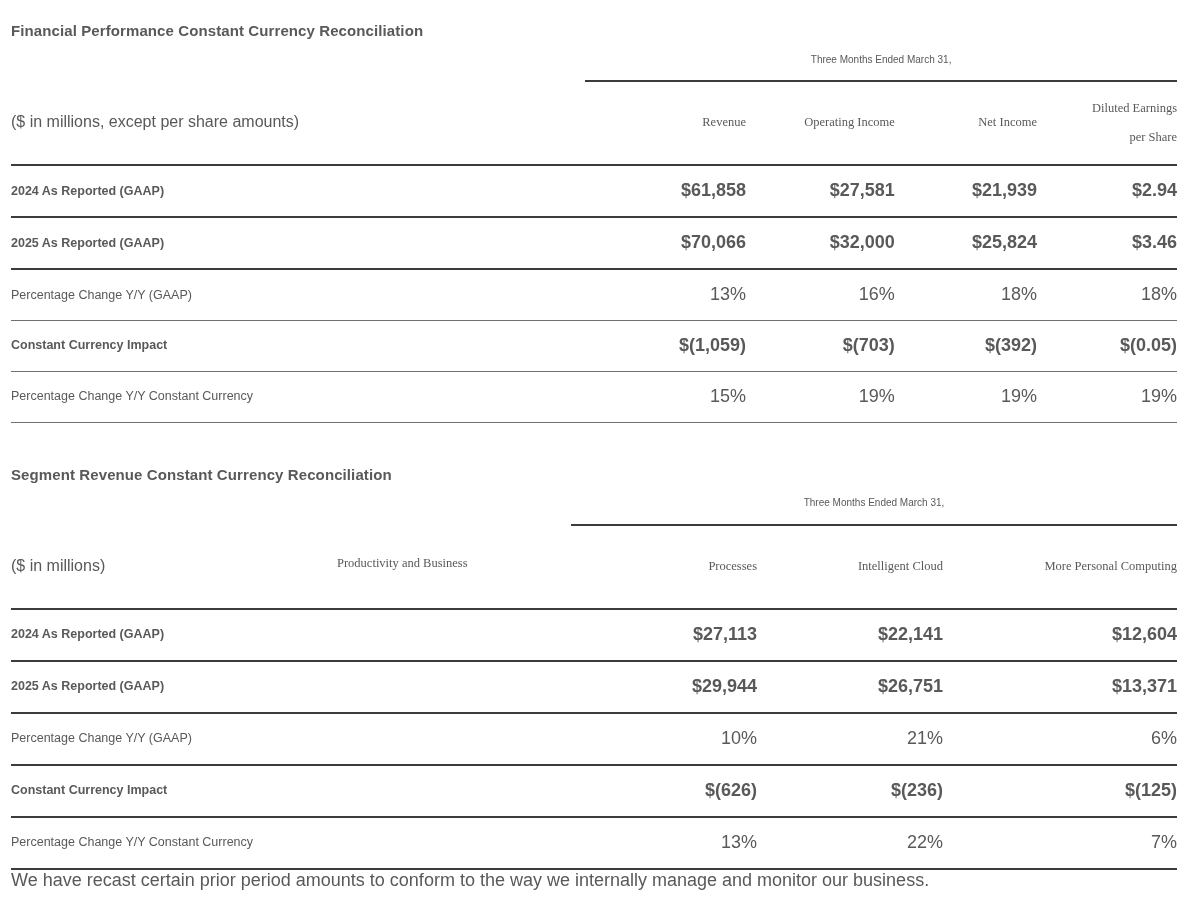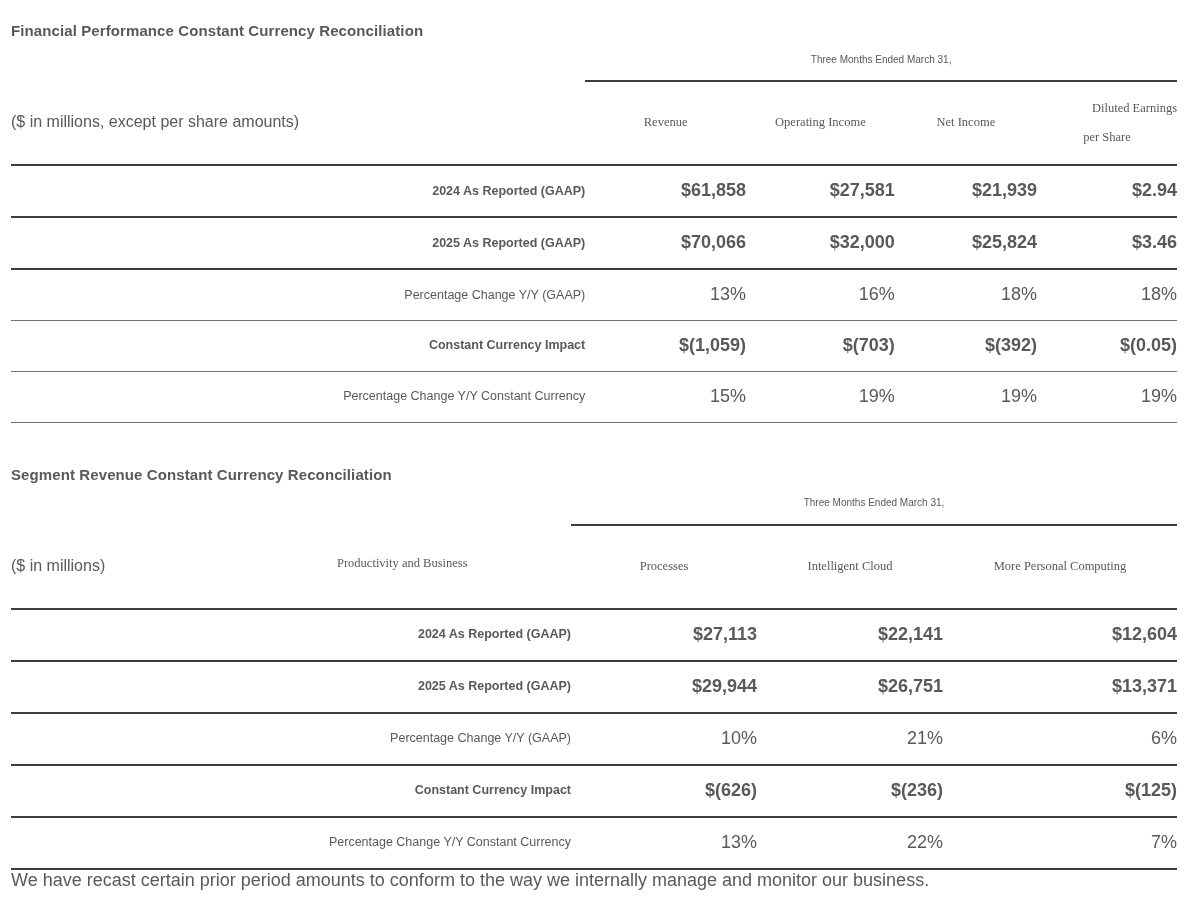--- a/index.html
+++ b/index.html
@@ -73,21 +73,21 @@
   .colhead {
     font-size: 12.5px;
     font-weight: bold;
     text-align: right;
     color: #595959;
     line-height: 29px;
     white-space: nowrap;
     font-family: Liberation Serif, serif;
   }
   .colhead .l1 { display: block; }
-  .colhead .l2 { display: block; text-align: center; }
+  .colhead .l2 { display: block; }
   .unit-label {
     font-size: 16px;
     font-weight: normal;
     text-align: left;
     color: #595959;
     white-space: nowrap;
   }
 
   
   .overflow-head {
@@ -99,21 +99,20 @@
     bottom: 29px;
     width: 420px;
     text-align: left;
     white-space: nowrap;
   }
 
   
   .data-row td {
     height: 50px;
     vertical-align: middle;
-    text-align: right;
   }
   .row-label {
     text-align: left;
     font-size: 12.5px;
     white-space: nowrap;
   }
   .row-label.bold { font-weight: bold; }
   .cell-val {
     text-align: right;
     font-size: 18px;

